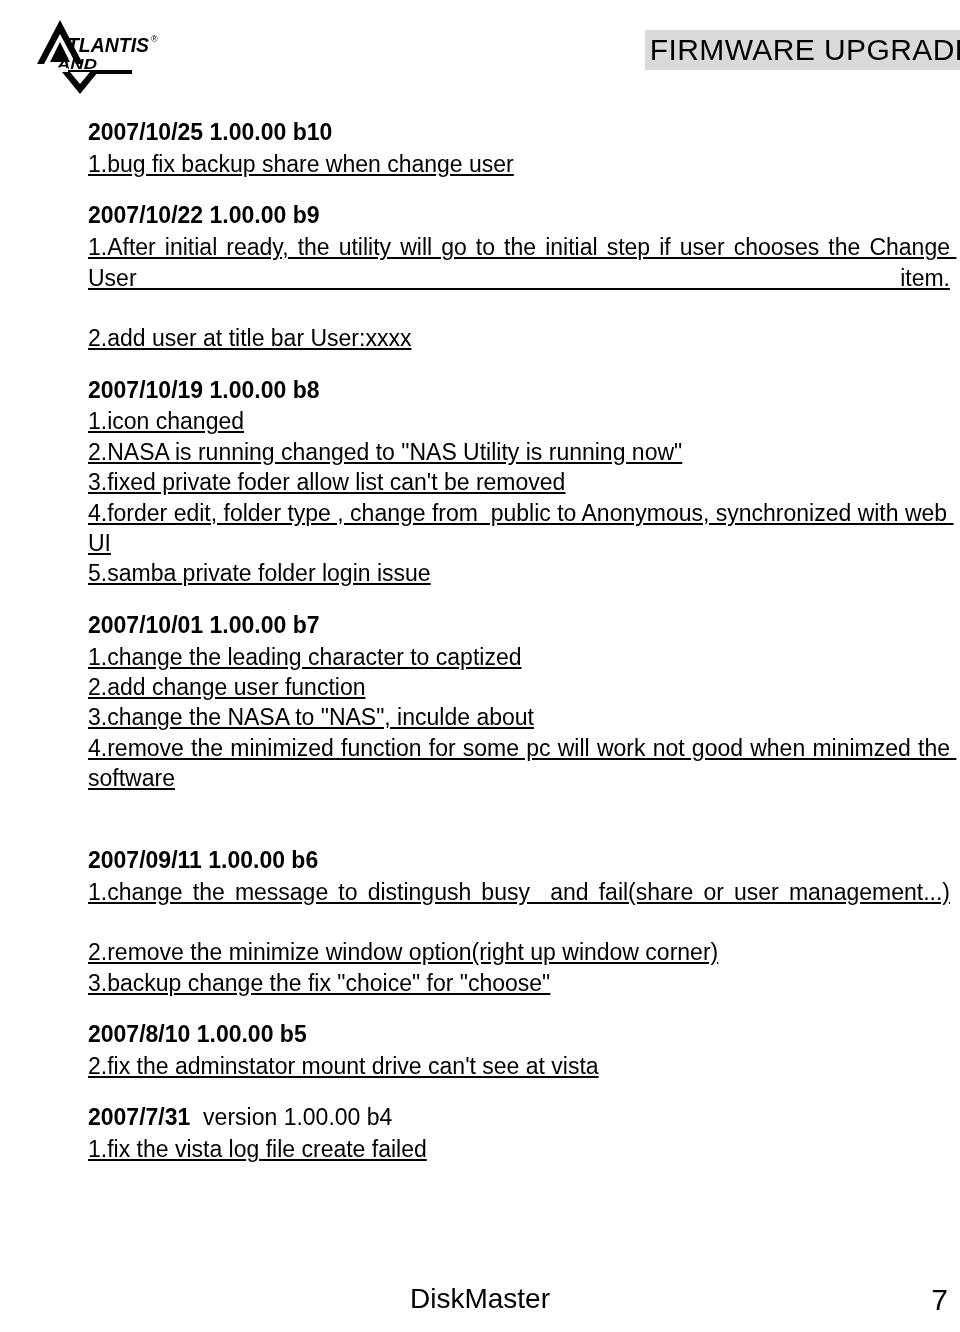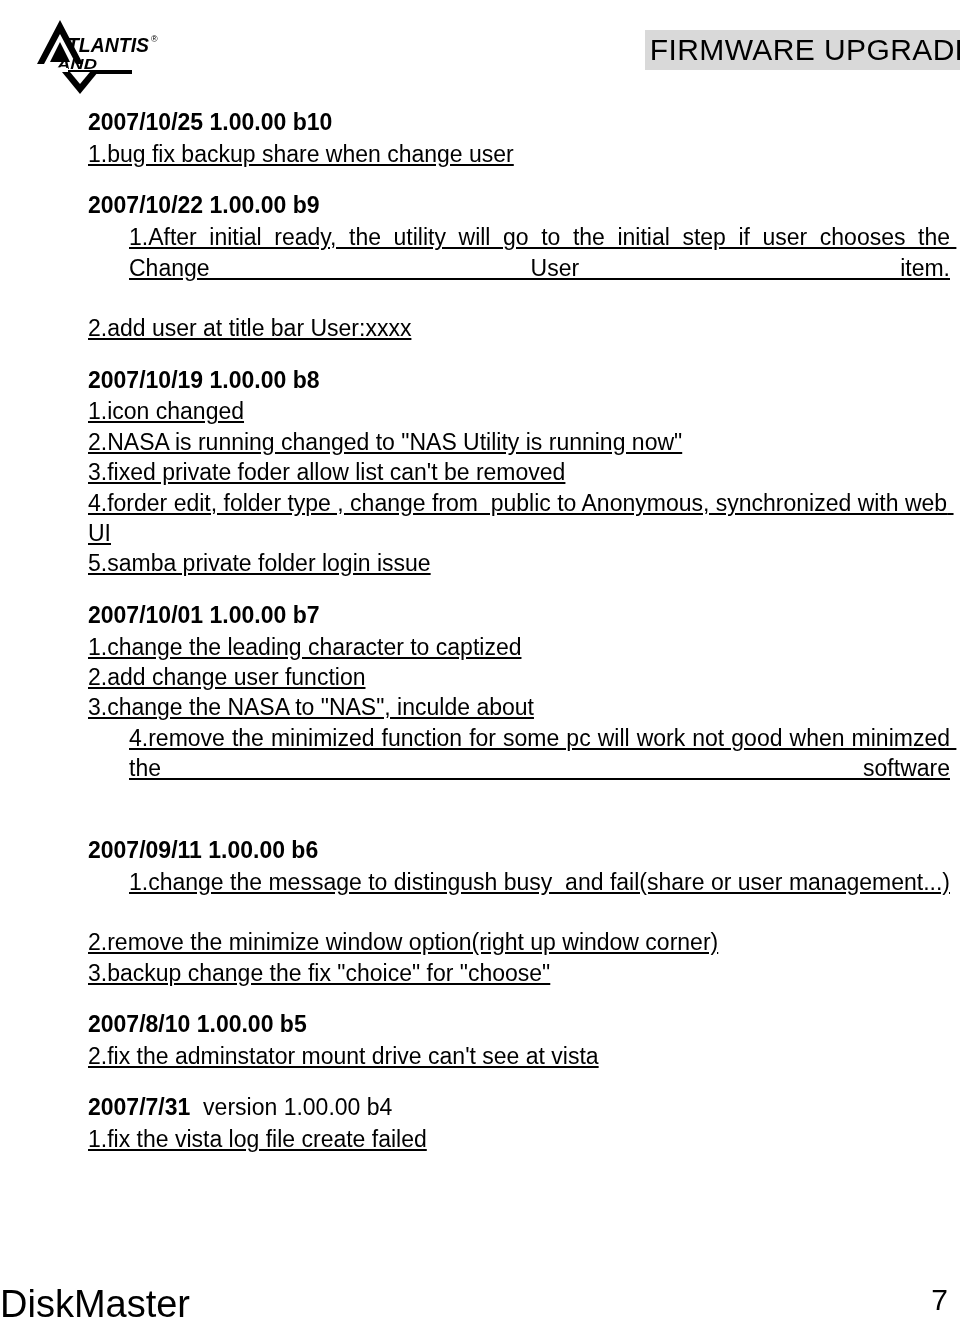--- a/index.html
+++ b/index.html
@@ -52,21 +52,21 @@
     letter-spacing: 0.4px;
     line-height: 1;
     white-space: nowrap;
     color: #000;
   }
 
   
   .content {
     position: absolute;
     left: 88px;
-    top: 108px;
+    top: 118px;
     width: 862px;
   }
 
   .release {
     margin: 0 0 0 0;
   }
   .release + .release {
     margin-top: 22px;
   }
 
@@ -91,43 +91,42 @@
     font-weight: 400;
     line-height: 1.32;
     margin: 0;
     padding: 0;
     white-space: pre-wrap;
     text-decoration: underline;
   }
   .release-items li.justify {
     text-align: justify;
     text-justify: inter-word;
-    margin-left: 41px;
   }
   .release-items li.justify::after {
     content: "";
     display: inline-block;
     width: 100%;
   }
 
   
   .page-footer {
     position: absolute;
     left: 0;
     bottom: 8px;
     width: 960px;
     height: 46px;
   }
   .footer-title {
     position: absolute;
     left: 0;
     right: 0;
     top: 4px;
-    text-align: left;
-    font-size: 38px;
+    text-align: center;
+    font-size: 28px;
     line-height: 1.2;
   }
   .footer-page {
     position: absolute;
     right: 12px;
     top: 4px;
     font-size: 30px;
     line-height: 1.2;
   }
 </style>

